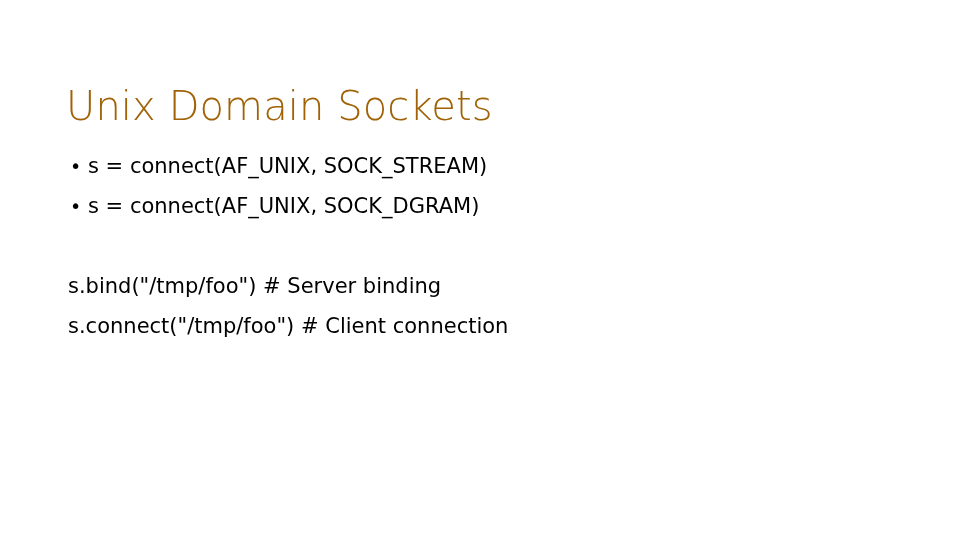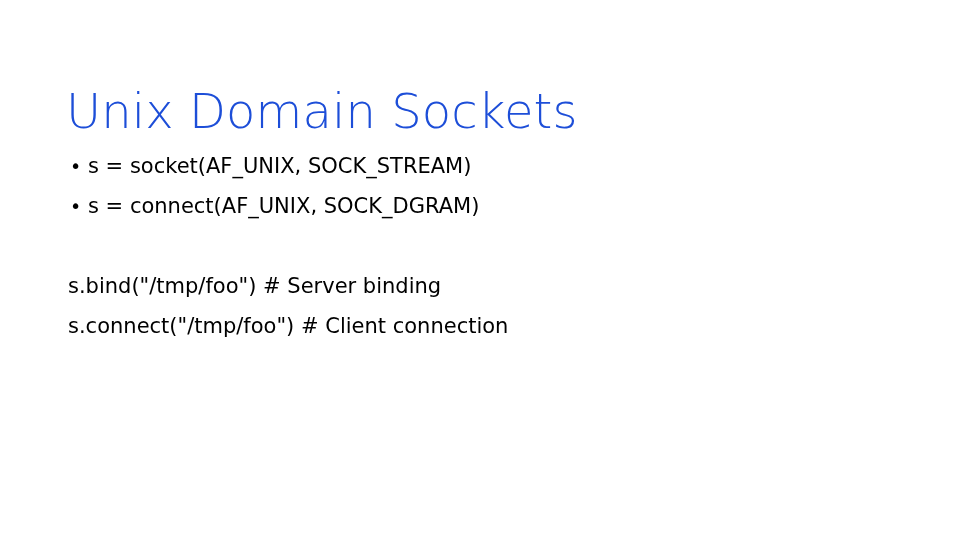--- a/index.html
+++ b/index.html
@@ -21,25 +21,25 @@
     width: 960px;
     height: 540px;
     background: #ffffff;
     box-sizing: border-box;
   }
 
   .slide-title {
     position: absolute;
     left: 66px;
     top: 54px;
-    font-size: 48px;
+    font-size: 40px;
     font-weight: 300;
     line-height: 50px;
     letter-spacing: 0.1px;
-    color: #1d4ed8;
+    color: #a16207;
     white-space: nowrap;
   }
 
   .body-block {
     position: absolute;
     left: 68px;
     top: 146px;
     width: 830px;
   }
 
@@ -94,21 +94,21 @@
 
 <div class="slide">
 
   <h1 class="slide-title">Unix Domain Sockets</h1>
 
   <div class="body-block">
 
     <ul class="bullet-list">
       <li class="bullet-item">
         <span class="bullet-dot">•</span>
-        <span class="bullet-text">s = socket(AF_UNIX, SOCK_STREAM)</span>
+        <span class="bullet-text">s = connect(AF_UNIX, SOCK_STREAM)</span>
       </li>
       <li class="bullet-item">
         <span class="bullet-dot">•</span>
         <span class="bullet-text">s = connect(AF_UNIX, SOCK_DGRAM)</span>
       </li>
     </ul>
 
     <div class="spacer-line"></div>
 
     <div class="code-block">

